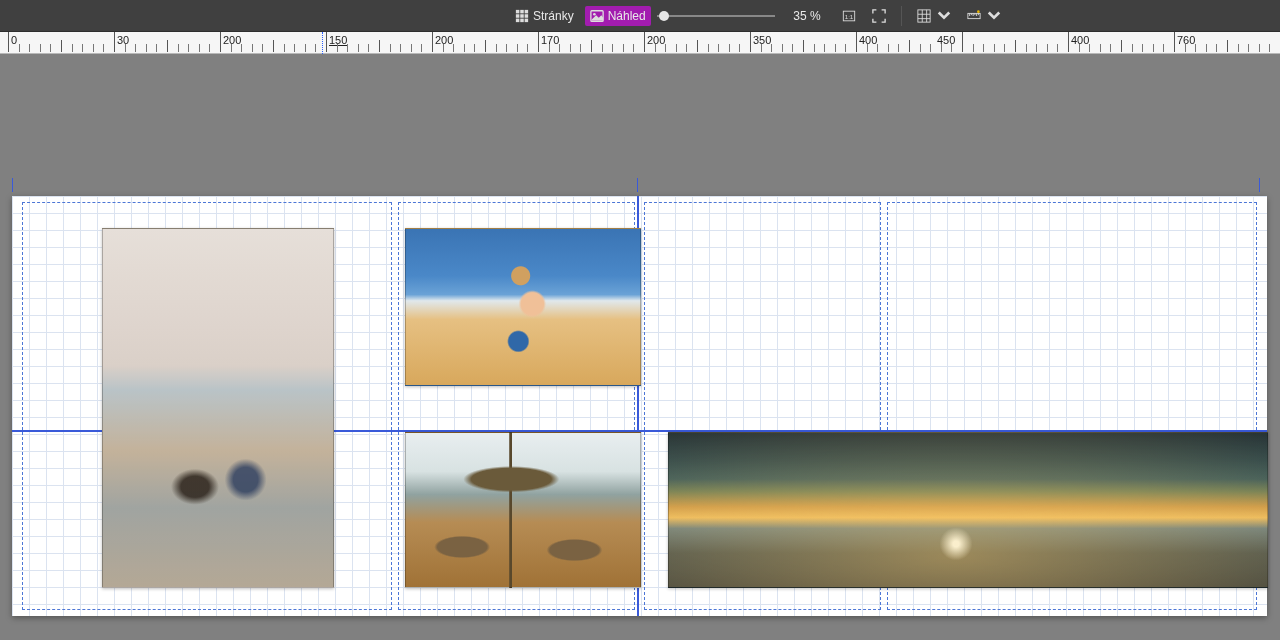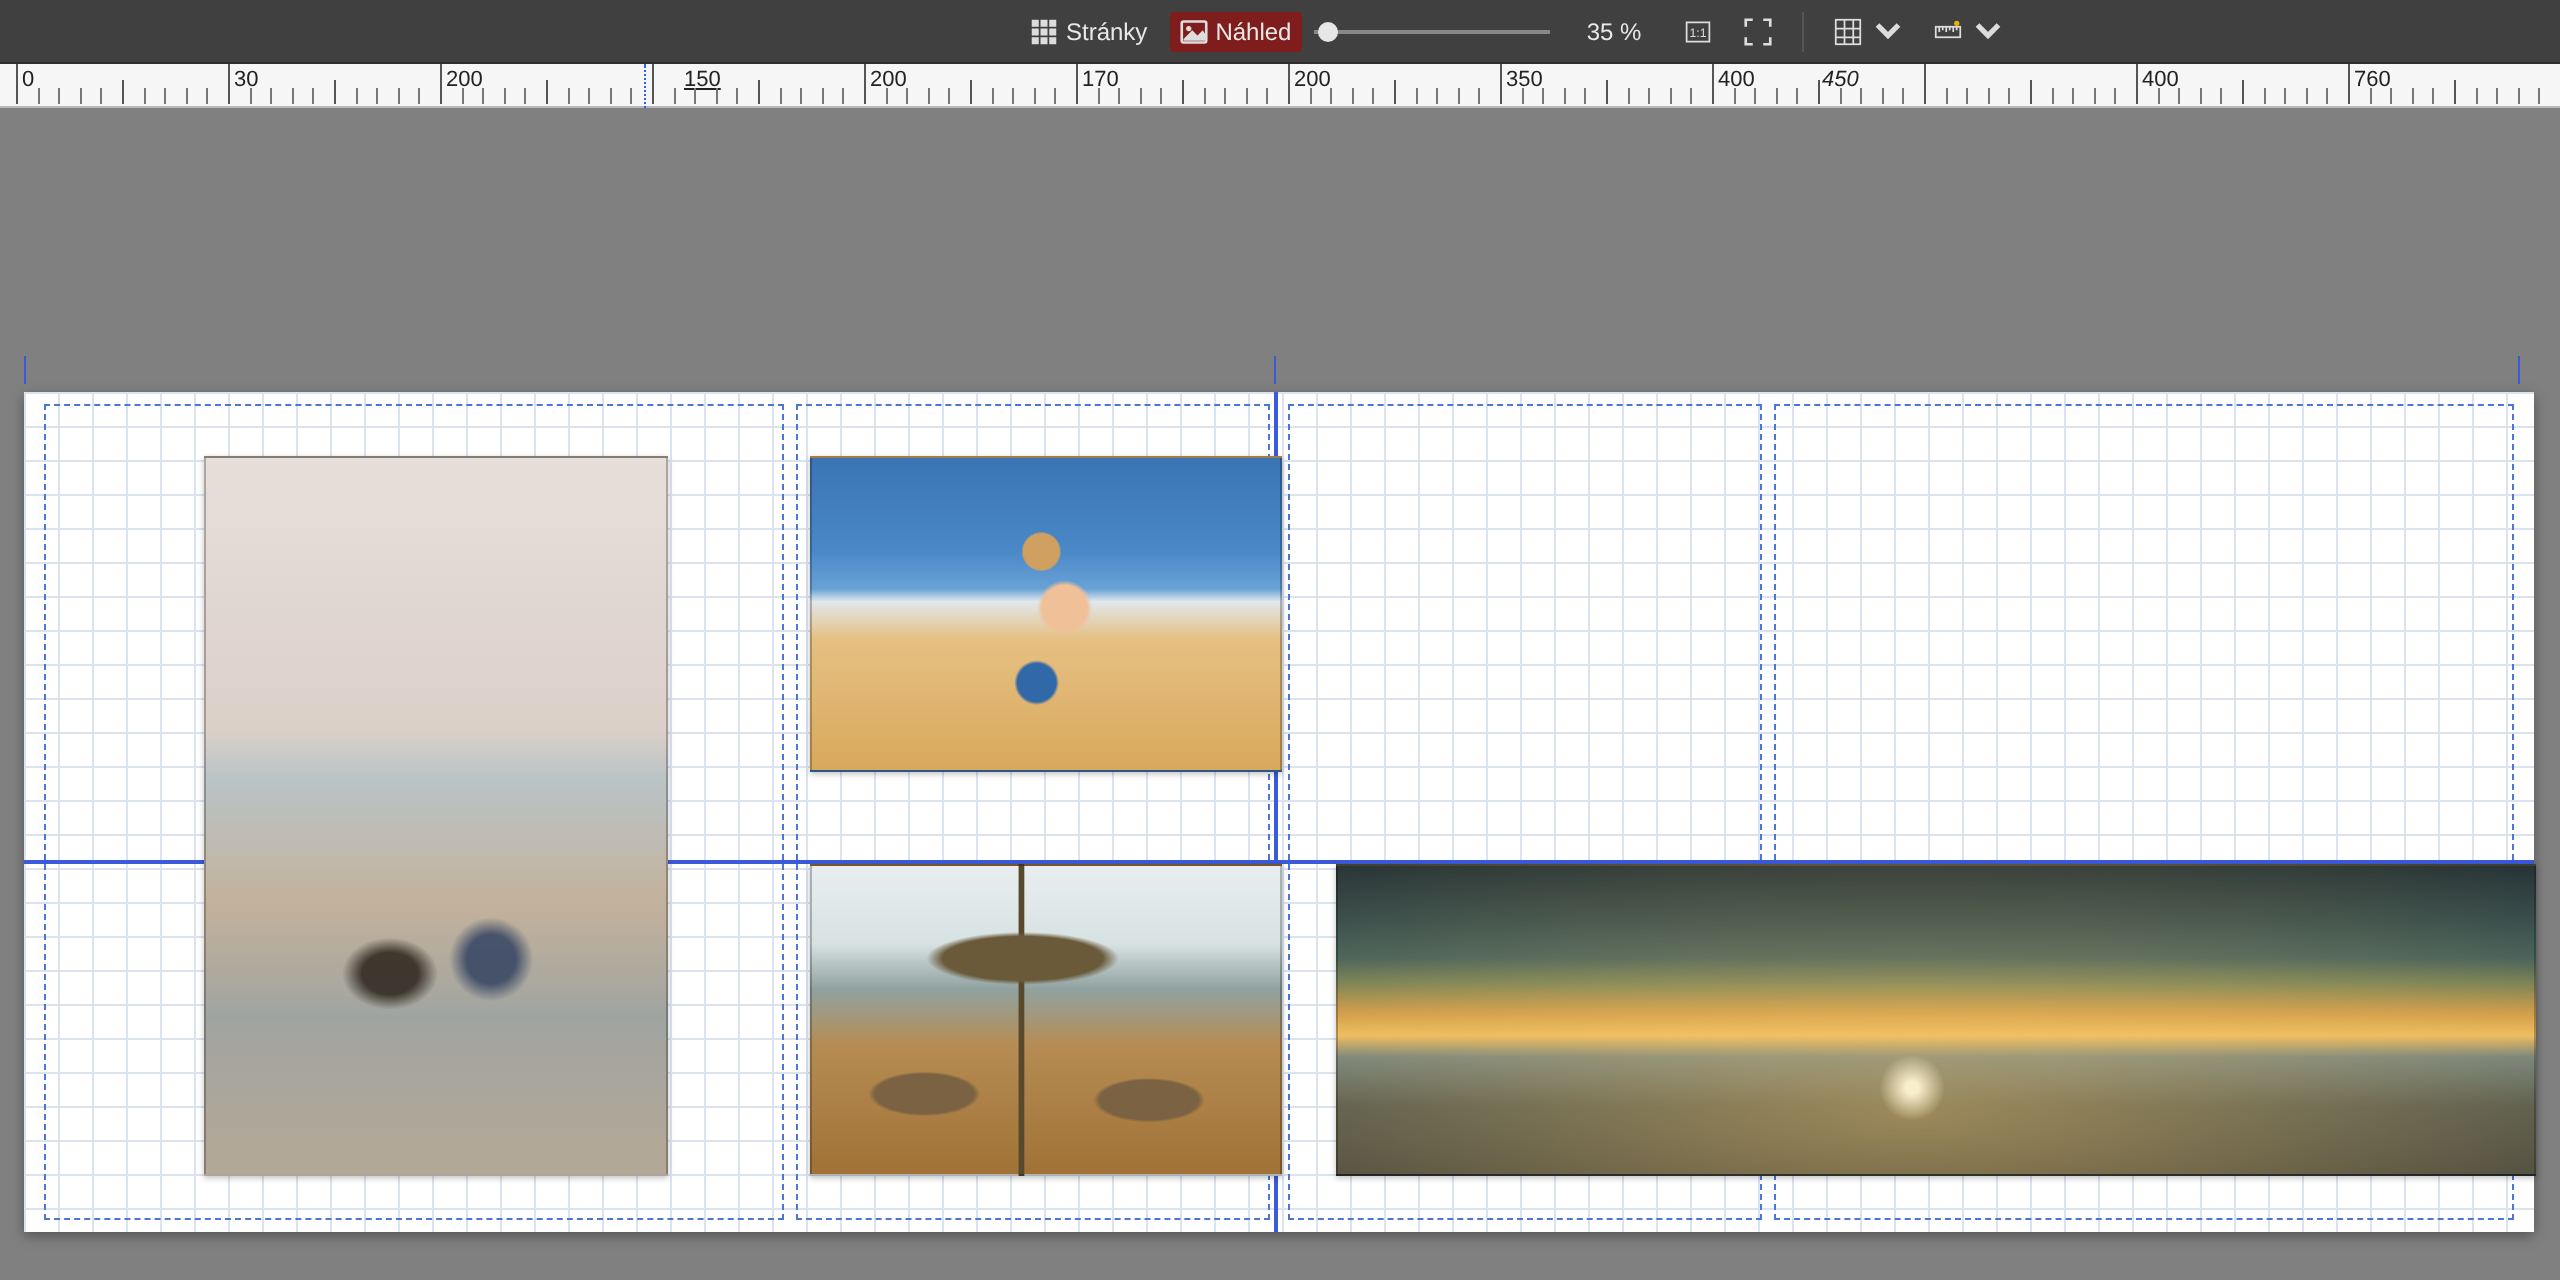--- a/index.html
+++ b/index.html
@@ -33,21 +33,21 @@
     height: 100%;
   }
   .tool-btn {
     display: inline-flex;
     align-items: center;
     gap: 4px;
     padding: 3px 5px;
     border-radius: 2px;
     cursor: pointer;
   }
-  .tool-btn.selected { background: #7f1d1d; }
+  .tool-btn.selected { background: #a21caf; }
   .icon { width: 14px; height: 14px; flex: 0 0 auto; }
   .sep { width: 1px; height: 20px; background: #555; margin: 0 4px; }
 
   .zoom-slider {
     display: flex;
     align-items: center;
     gap: 8px;
   }
   .slider-track {
     width: 118px;
@@ -303,21 +303,21 @@
       <div class="rule-major" style="left: 212px;"></div>
       <div class="rule-minor" style="left: 222.6px;"></div>
       <div class="rule-minor" style="left: 233.2px;"></div>
       <div class="rule-minor" style="left: 243.8px;"></div>
       <div class="rule-minor" style="left: 254.4px;"></div>
       <div class="rule-half" style="left: 265px;"></div>
       <div class="rule-minor" style="left: 275.6px;"></div>
       <div class="rule-minor" style="left: 286.2px;"></div>
       <div class="rule-minor" style="left: 296.8px;"></div>
       <div class="rule-minor" style="left: 307.4px;"></div>
-      <div class="rule-label" style="left: 331px; text-decoration: underline;">150</div>
+      <div class="rule-label" style="left: 318px; text-decoration: underline;">150</div>
       <div class="rule-major" style="left: 318px;"></div>
       <div class="rule-minor" style="left: 328.6px;"></div>
       <div class="rule-minor" style="left: 339.2px;"></div>
       <div class="rule-minor" style="left: 349.8px;"></div>
       <div class="rule-minor" style="left: 360.4px;"></div>
       <div class="rule-half" style="left: 371px;"></div>
       <div class="rule-minor" style="left: 381.6px;"></div>
       <div class="rule-minor" style="left: 392.2px;"></div>
       <div class="rule-minor" style="left: 402.8px;"></div>
       <div class="rule-minor" style="left: 413.4px;"></div>
@@ -369,21 +369,21 @@
       <div class="rule-major" style="left: 848px;"></div>
       <div class="rule-minor" style="left: 858.6px;"></div>
       <div class="rule-minor" style="left: 869.2px;"></div>
       <div class="rule-minor" style="left: 879.8px;"></div>
       <div class="rule-minor" style="left: 890.4px;"></div>
       <div class="rule-half" style="left: 901px;"></div>
       <div class="rule-minor" style="left: 911.6px;"></div>
       <div class="rule-minor" style="left: 922.2px;"></div>
       <div class="rule-minor" style="left: 932.8px;"></div>
       <div class="rule-minor" style="left: 943.4px;"></div>
-      <div class="rule-label" style="left: 900px; font-style: italic;">450</div>
+      <div class="rule-label" style="left: 926px;">450</div>
       <div class="rule-major" style="left: 954px;"></div>
       <div class="rule-minor" style="left: 964.6px;"></div>
       <div class="rule-minor" style="left: 975.2px;"></div>
       <div class="rule-minor" style="left: 985.8px;"></div>
       <div class="rule-minor" style="left: 996.4px;"></div>
       <div class="rule-half" style="left: 1007px;"></div>
       <div class="rule-minor" style="left: 1017.6px;"></div>
       <div class="rule-minor" style="left: 1028.2px;"></div>
       <div class="rule-minor" style="left: 1038.8px;"></div>
       <div class="rule-minor" style="left: 1049.4px;"></div>

